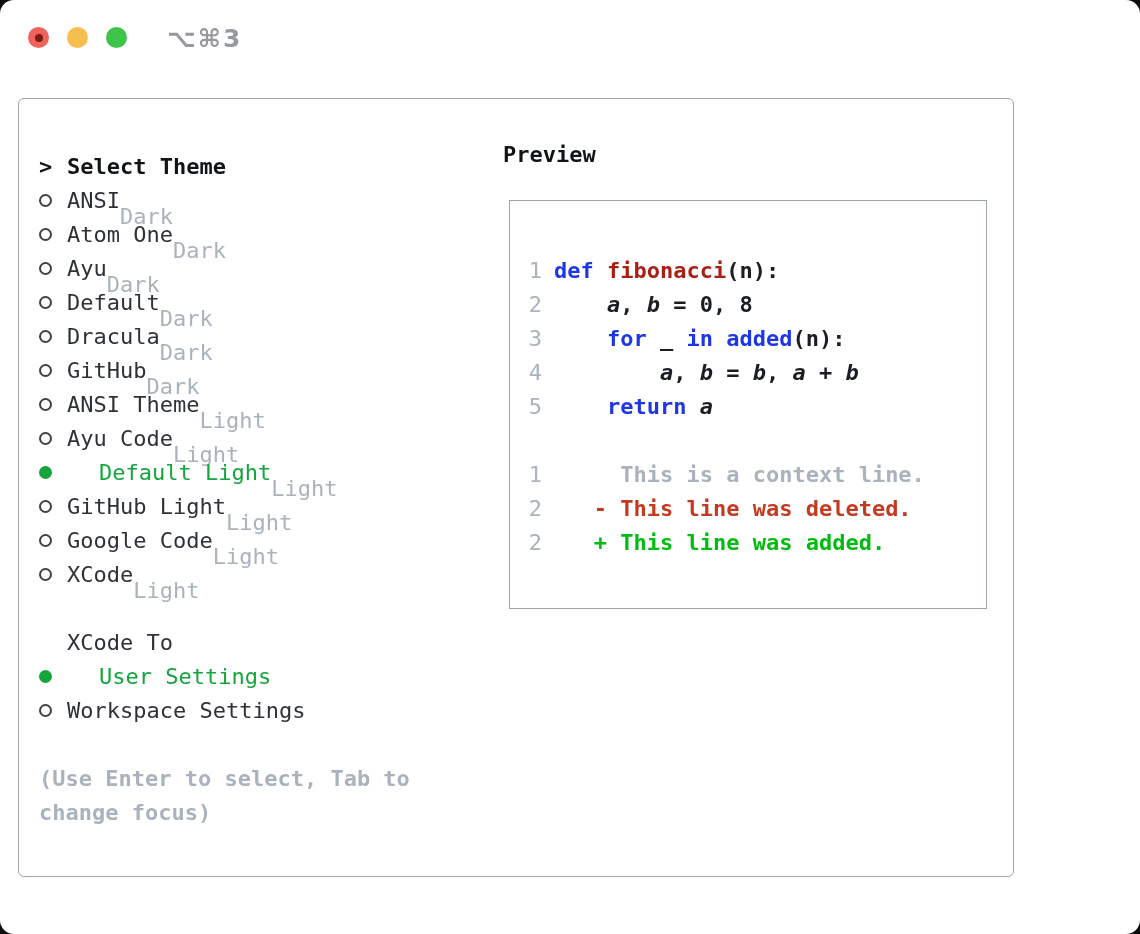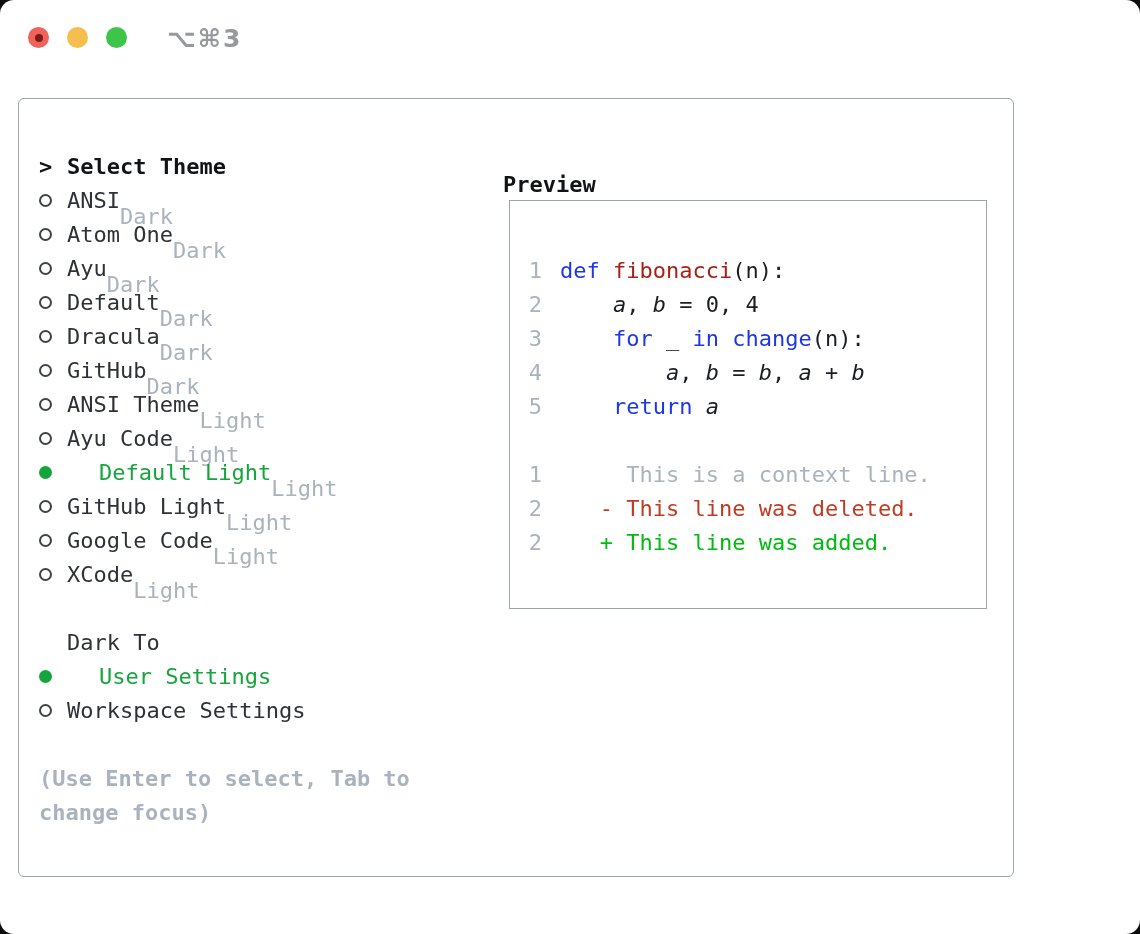--- a/index.html
+++ b/index.html
@@ -38,30 +38,30 @@
     flex:none;width:13px;height:13px;border-radius:50%;
     border:2px solid #3d4249;margin-right:15px;background:transparent;
   }
   .bullet.sel{background:var(--c-sel);border-color:var(--c-sel);}
   .tname{color:var(--c-text);}
   .tname.sel{color:var(--c-sel);margin-left:32px;}
   .ttag{color:var(--c-muted);margin-top:32px;}
   .helprow{height:34px;display:flex;align-items:center;white-space:pre;font-size:22px;color:var(--c-muted);font-weight:bold;}
   
   .preview-header{
-    position:absolute;left:484px;top:68px;height:34px;display:flex;align-items:center;
+    position:absolute;left:484px;top:38px;height:34px;display:flex;align-items:center;
     font-size:22px;font-weight:bold;color:#111417;
   }
   .preview-box{
     position:absolute;left:490px;top:101px;width:478px;height:409px;
     border:1.5px solid var(--c-border);background:#fff;padding:52px 10px 0 18px;
   }
   .crow{height:34px;display:flex;align-items:center;font-size:22px;}
   .ln{flex:none;width:14px;text-align:right;color:var(--c-muted);white-space:pre;}
-  .ct{margin-left:18px;white-space:pre;}
+  .ct{margin-left:12px;white-space:pre;font-weight:bold;}
   .tk-kw{color:var(--c-kw);}
   .tk-fn{color:var(--c-fn);}
   .tk-pl{color:var(--c-code);}
   .tk-var{color:var(--c-code);font-style:italic;}
   .tk-ctx{color:var(--c-muted);}
   .tk-del{color:var(--c-del);}
   .tk-add{color:var(--c-add);}
 </style>
 </head>
 <body>
@@ -91,21 +91,21 @@
           <div class="lrow"><span class="bullet"></span><span class="tname">Dracula</span> <span class="ttag">Dark</span></div>
           <div class="lrow"><span class="bullet"></span><span class="tname">GitHub</span> <span class="ttag">Dark</span></div>
           <div class="lrow"><span class="bullet"></span><span class="tname">ANSI Theme</span> <span class="ttag">Light</span></div>
           <div class="lrow"><span class="bullet"></span><span class="tname">Ayu Code</span> <span class="ttag">Light</span></div>
           <div class="lrow"><span class="bullet sel"></span><span class="tname sel">Default Light</span> <span class="ttag">Light</span></div>
           <div class="lrow"><span class="bullet"></span><span class="tname">GitHub Light</span> <span class="ttag">Light</span></div>
           <div class="lrow"><span class="bullet"></span><span class="tname">Google Code</span> <span class="ttag">Light</span></div>
           <div class="lrow"><span class="bullet"></span><span class="tname">XCode</span> <span class="ttag">Light</span></div>
         </div>
       <div class="lrow"></div>
-      <div class="lrow"><span class="indent"></span><span>Dark To</span></div>
+      <div class="lrow"><span class="indent"></span><span>XCode To</span></div>
       <div id="apply-items">
           <div class="lrow"><span class="bullet sel"></span><span class="tname sel">User Settings</span></div>
           <div class="lrow"><span class="bullet"></span><span class="tname">Workspace Settings</span></div>
         </div>
       <div class="lrow"></div>
       <div id="help-lines">
           <div class="helprow">(Use Enter to select, Tab to</div>
           <div class="helprow">change focus)</div>
         </div>
     </div>
@@ -113,25 +113,25 @@
     <div class="preview-header">Preview</div>
 
     <div class="preview-box">
       <div id="preview-lines">
           <div class="crow">
             <span class="ln">1</span>
             <span class="ct"><span class="tk-kw">def</span><span class="tk-pl"> </span><span class="tk-fn">fibonacci</span><span class="tk-pl">(n):</span></span>
           </div>
           <div class="crow">
             <span class="ln">2</span>
-            <span class="ct"><span class="tk-pl">    </span><span class="tk-var">a</span><span class="tk-pl">, </span><span class="tk-var">b</span><span class="tk-pl"> = 0, 4</span></span>
+            <span class="ct"><span class="tk-pl">    </span><span class="tk-var">a</span><span class="tk-pl">, </span><span class="tk-var">b</span><span class="tk-pl"> = 0, 8</span></span>
           </div>
           <div class="crow">
             <span class="ln">3</span>
-            <span class="ct"><span class="tk-pl">    </span><span class="tk-kw">for</span><span class="tk-pl"> _ </span><span class="tk-kw">in</span><span class="tk-pl"> </span><span class="tk-kw">change</span><span class="tk-pl">(n):</span></span>
+            <span class="ct"><span class="tk-pl">    </span><span class="tk-kw">for</span><span class="tk-pl"> _ </span><span class="tk-kw">in</span><span class="tk-pl"> </span><span class="tk-kw">added</span><span class="tk-pl">(n):</span></span>
           </div>
           <div class="crow">
             <span class="ln">4</span>
             <span class="ct"><span class="tk-pl">        </span><span class="tk-var">a</span><span class="tk-pl">, </span><span class="tk-var">b</span><span class="tk-pl"> = </span><span class="tk-var">b</span><span class="tk-pl">, </span><span class="tk-var">a</span><span class="tk-pl"> + </span><span class="tk-var">b</span></span>
           </div>
           <div class="crow">
             <span class="ln">5</span>
             <span class="ct"><span class="tk-pl">    </span><span class="tk-kw">return</span><span class="tk-pl"> </span><span class="tk-var">a</span></span>
           </div>
           <div class="crow">

